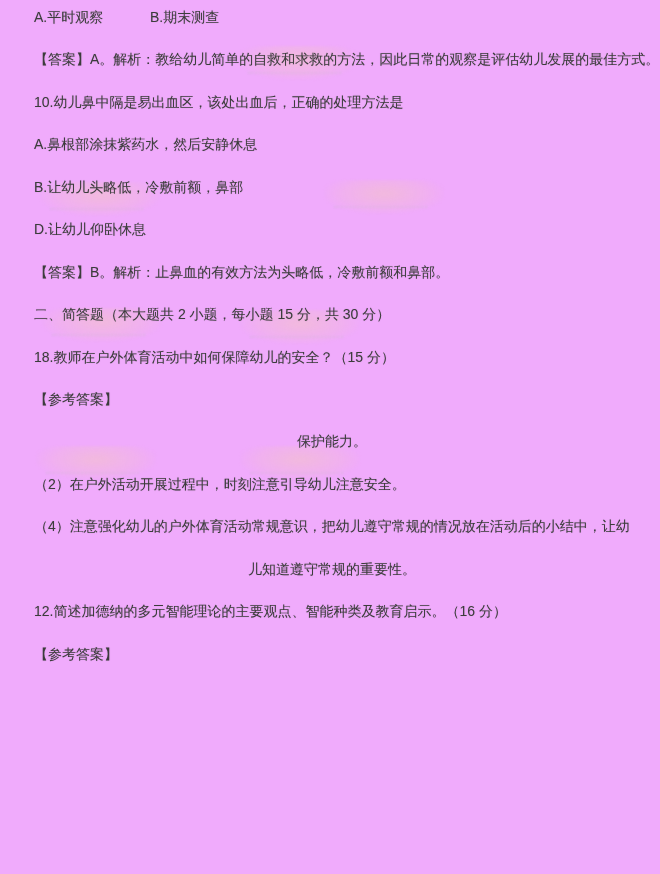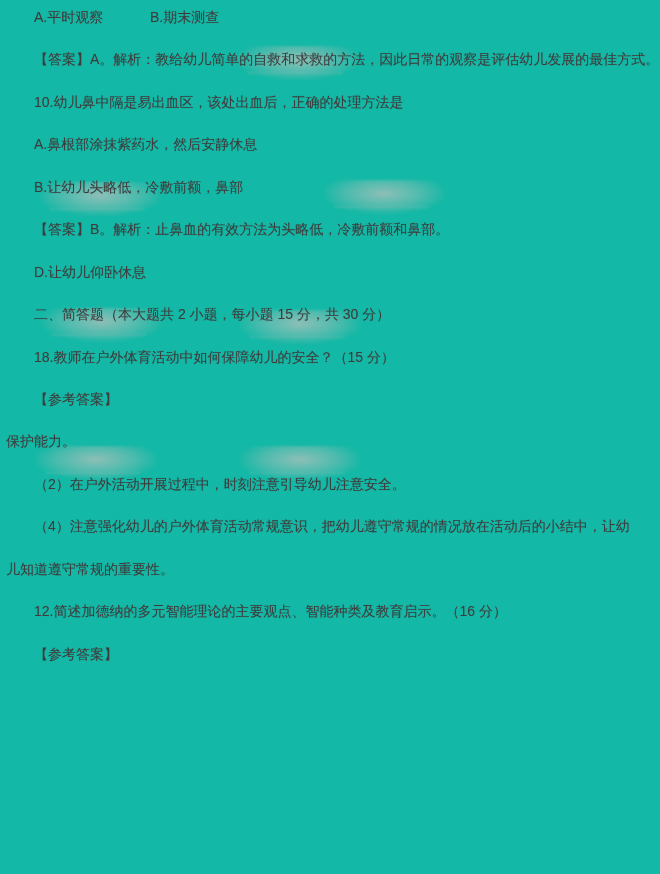--- a/index.html
+++ b/index.html
@@ -8,21 +8,21 @@
     width: 660px;
     height: 874px;
     background: #fcfcfc;
     overflow: hidden;
     font-family: "Liberation Sans", sans-serif;
   }
   .page {
     position: relative;
     width: 660px;
     height: 874px;
-    background: #14b8a6;
+    background: #f0abfc;
   }
   
   .wm {
     position: absolute;
     width: 120px;
     height: 34px;
     background: radial-gradient(ellipse at 50% 40%, rgba(243,197,197,0.55) 0%, rgba(243,197,197,0.25) 45%, rgba(243,197,197,0) 75%);
     filter: blur(1.2px);
     pointer-events: none;
   }
@@ -41,21 +41,21 @@
     width: 652px;
     color: #3c3c3c;
     font-size: 14px;
     line-height: 42.45px;
     white-space: nowrap;
     text-shadow: 0 0 1px rgba(80,80,80,0.30);
   }
   .ln { height: 42.45px; overflow: visible; }
   .ind  { padding-left: 28px; }
   .ind2 { padding-left: 34px; }
-  .noind { padding-left: 0; }
+  .noind { padding-left: 0; text-align: center; }
   .opt-left { display: inline-block; width: 116px; }
 </style>
 </head>
 <body>
 
 <div class="page">
 
   <div class="wm" style="left:238px; top:46px;">
       <div class="wm-sub"></div>
     </div>
@@ -81,22 +81,22 @@
   <div class="doc">
 
     <div class="ln ind">
       <span class="opt-left">A.平时观察</span><span>B.期末测查</span>
     </div>
     <div class="ln ind">【答案】A。解析：教给幼儿简单的自救和求救的方法，因此日常的观察是评估幼儿发展的最佳方式。</div>
 
     <div class="ln ind">10.幼儿鼻中隔是易出血区，该处出血后，正确的处理方法是</div>
     <div class="ln ind">A.鼻根部涂抹紫药水，然后安静休息</div>
     <div class="ln ind">B.让幼儿头略低，冷敷前额，鼻部</div>
+    <div class="ln ind">D.让幼儿仰卧休息</div>
     <div class="ln ind">【答案】B。解析：止鼻血的有效方法为头略低，冷敷前额和鼻部。</div>
-    <div class="ln ind">D.让幼儿仰卧休息</div>
 
     <div class="ln ind">二、简答题（本大题共 2 小题，每小题 15 分，共 30 分）</div>
 
     <div class="ln ind">18.教师在户外体育活动中如何保障幼儿的安全？（15 分）</div>
     <div class="ln ind">【参考答案】</div>
     <div class="ln noind">保护能力。</div>
     <div class="ln ind">（2）在户外活动开展过程中，时刻注意引导幼儿注意安全。</div>
     <div class="ln ind">（4）注意强化幼儿的户外体育活动常规意识，把幼儿遵守常规的情况放在活动后的小结中，让幼</div>
     <div class="ln noind">儿知道遵守常规的重要性。</div>
 

